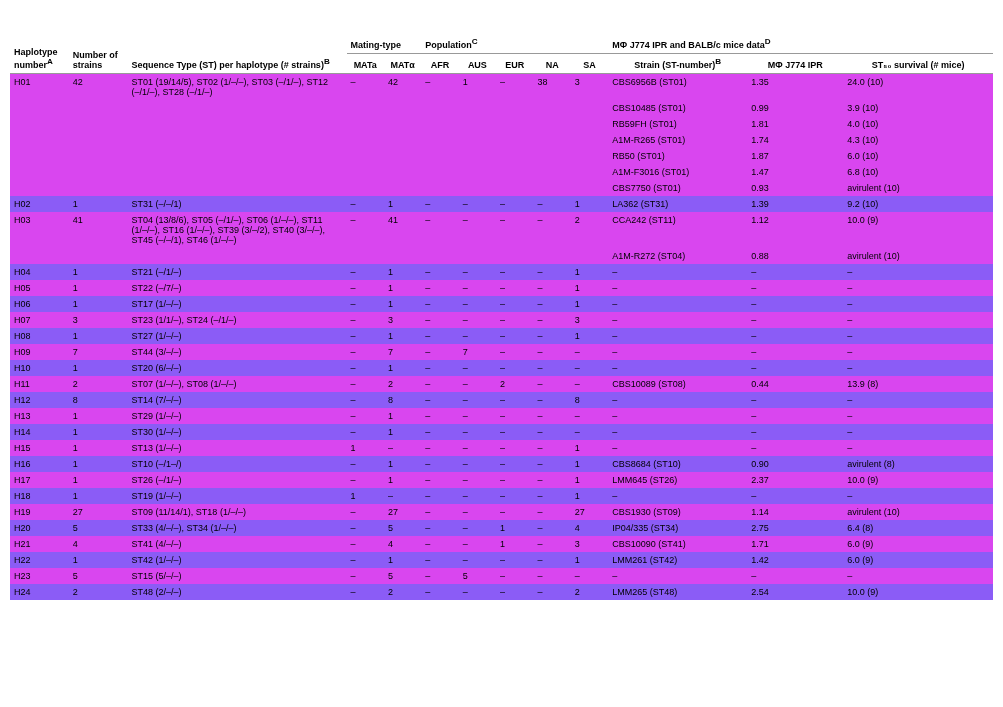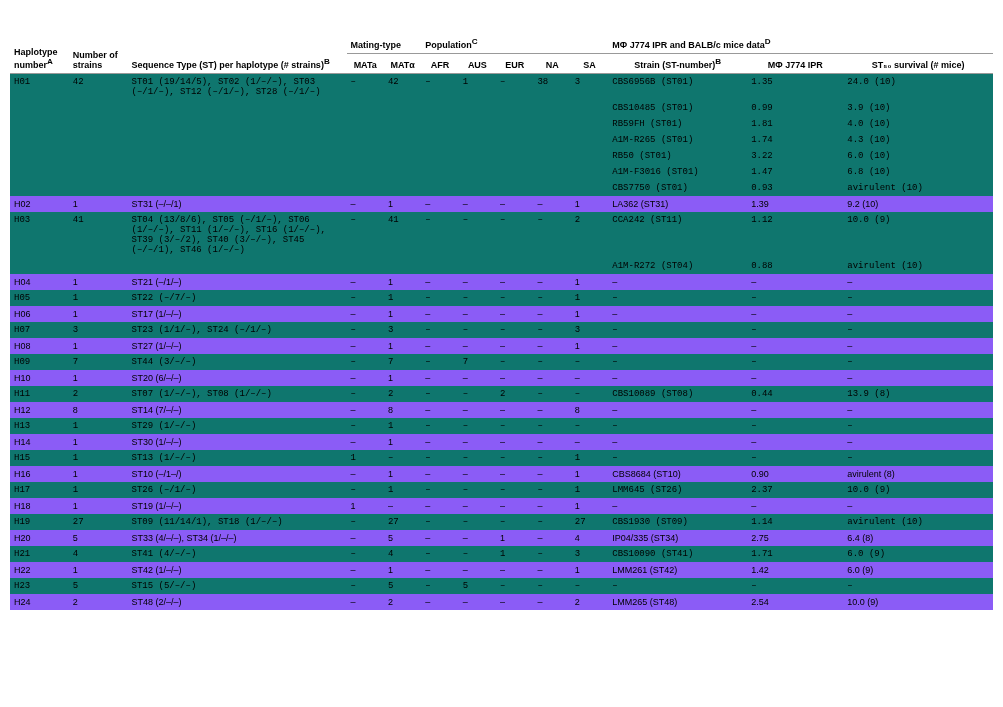--- a/index.html
+++ b/index.html
@@ -29,21 +29,21 @@
     vertical-align: bottom;
   }
   thead tr.toprow th {
     border-bottom: 1px solid #999;
     white-space: normal;
   }
   thead tr.subrow th {
     font-weight: bold;
     text-align: center;
   }
-  tbody tr.odd  { background: #0f766e; font-family: Liberation Mono, monospace; }
+  tbody tr.odd  { background: #d946ef; }
   tbody tr.even { background: #8b5cf6; }
   .n { white-space: nowrap; }
   sup { font-size: 0.9em; }
 </style>
 </head>
 <body>
 
 <table>
   <colgroup>
     <col style="width:55px">
@@ -148,21 +148,21 @@
         <td class="n"></td>
         <td></td>
         <td class="n"></td>
         <td class="n"></td>
         <td class="n"></td>
         <td class="n"></td>
         <td class="n"></td>
         <td class="n"></td>
         <td class="n"></td>
         <td class="n">RB50 (ST01)</td>
-        <td class="n">3.22</td>
+        <td class="n">1.87</td>
         <td class="n">6.0 (10)</td>
       </tr>
       <tr class="odd">
         <td class="n"></td>
         <td class="n"></td>
         <td></td>
         <td class="n"></td>
         <td class="n"></td>
         <td class="n"></td>
         <td class="n"></td>

